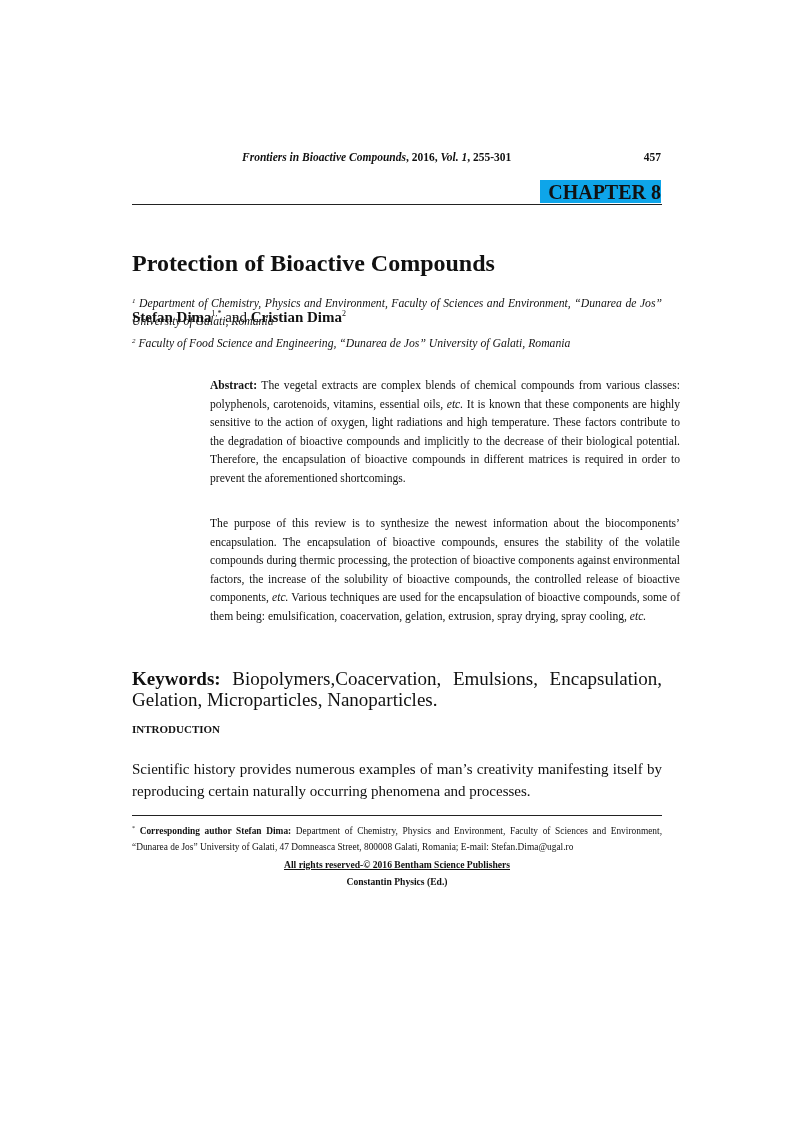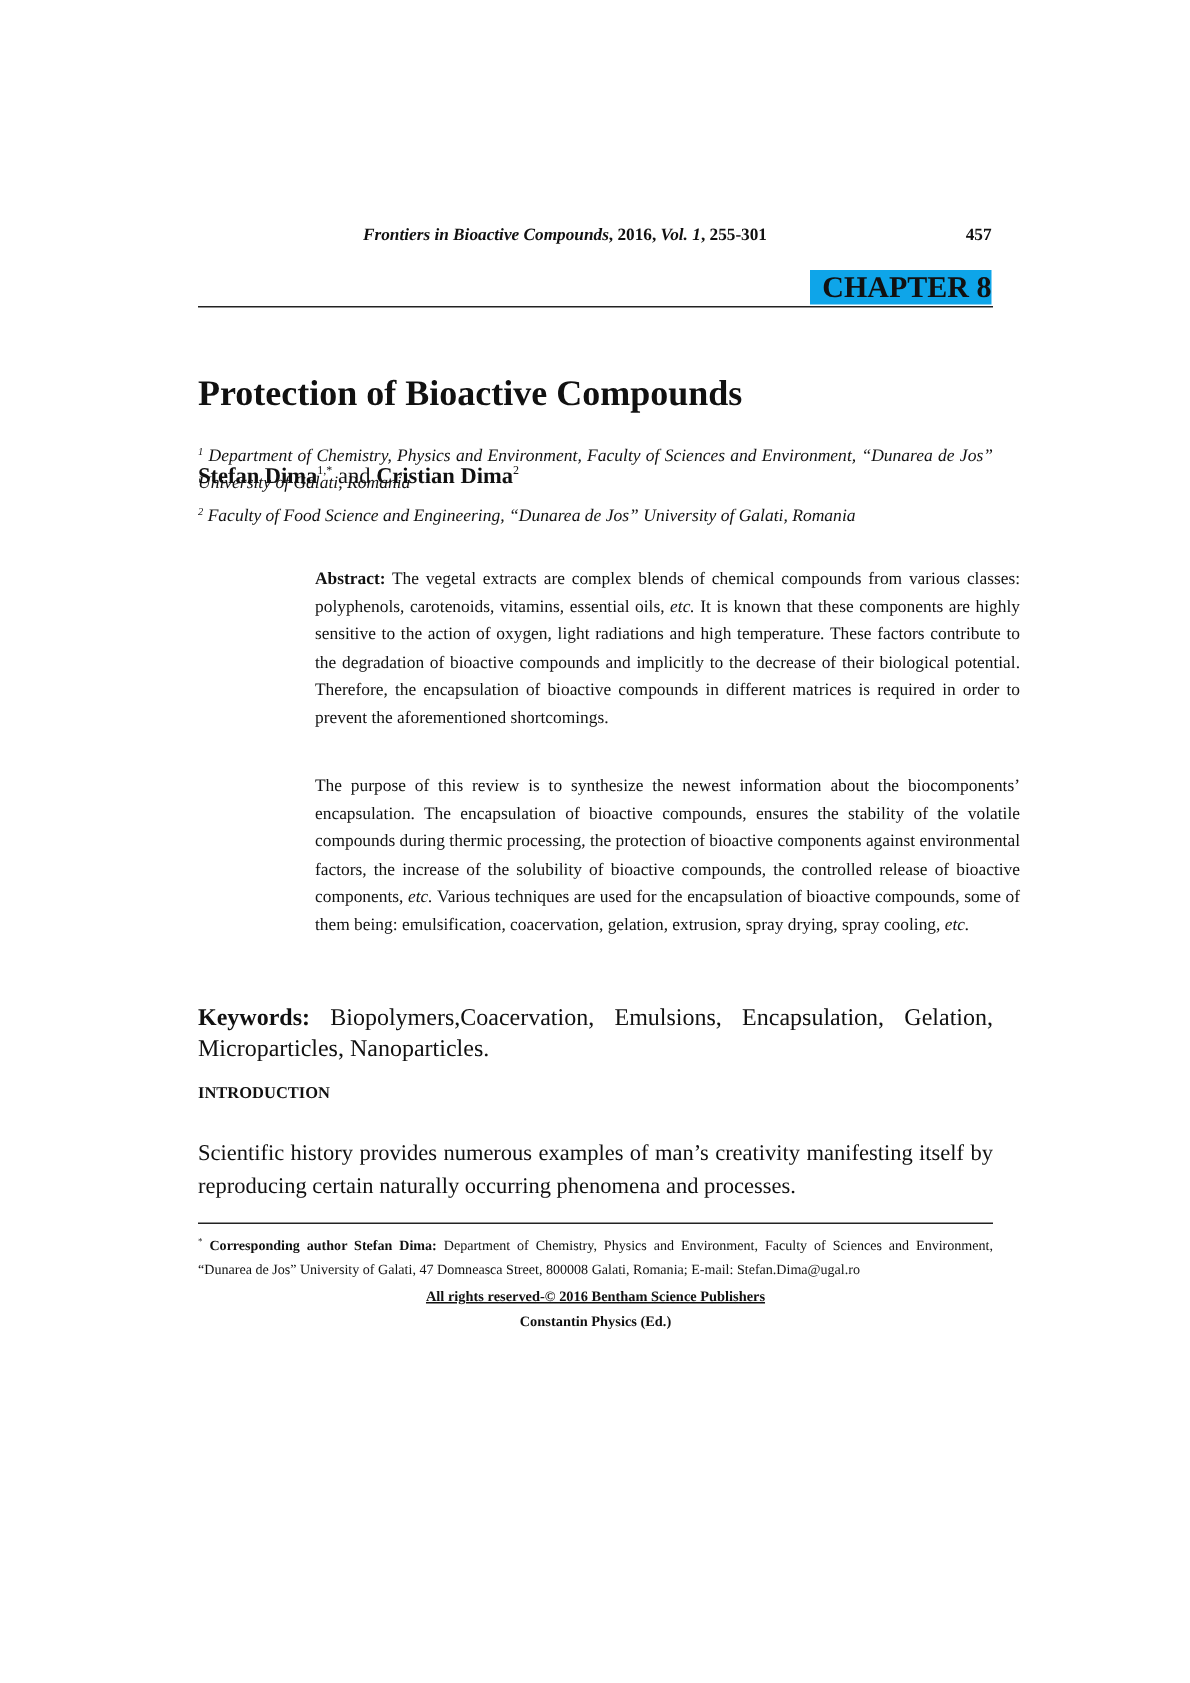--- a/index.html
+++ b/index.html
@@ -16,21 +16,21 @@
   .authors { left: 132px; top: 265px; font-size: 15px; margin-top: 44px; }
   .authors b { font-weight: bold; }
   .authors sup { font-size: 8px; vertical-align: 6px; }
   .affil { left: 132px; width: 530px; font-size: 11.7px; font-style: italic; line-height: 18px; text-align: justify; }
   .affil sup { font-size: 7px; vertical-align: 4px; }
   .affil1 { top: 292px; }
   .affil2 { top: 332px; }
   .abstract { left: 162px; width: 470px; font-size: 11.6px; line-height: 18.6px; text-align: justify; margin-left: 48px; }
   .abs1 { top: 377px; }
   .abs2 { top: 515px; }
-  .keywords { left: 132px; top: 668px; width: 530px; font-size: 16px; line-height: 21px; text-align: justify; }
+  .keywords { left: 132px; top: 668px; width: 530px; font-size: 19px; line-height: 21px; text-align: justify; }
   .intro-head { left: 132px; top: 723px; font-size: 11px; font-weight: bold; }
   .intro-text { left: 132px; top: 758px; width: 530px; font-size: 15px; line-height: 22px; text-align: justify; }
   .foot-rule { left: 132px; top: 815px; width: 530px; height: 1px; background: #222; }
   .footnote { left: 132px; top: 820px; width: 530px; font-size: 9.4px; line-height: 16px; text-align: justify; }
   .footnote sup { font-size: 6px; vertical-align: 4px; }
   .publisher { left: 132px; width: 530px; text-align: center; font-size: 9.6px; font-weight: bold; }
   .pub1 { top: 876px; }
   .pub2 { top: 859px; text-decoration: underline; }
   em { font-style: italic; }
 </style>

